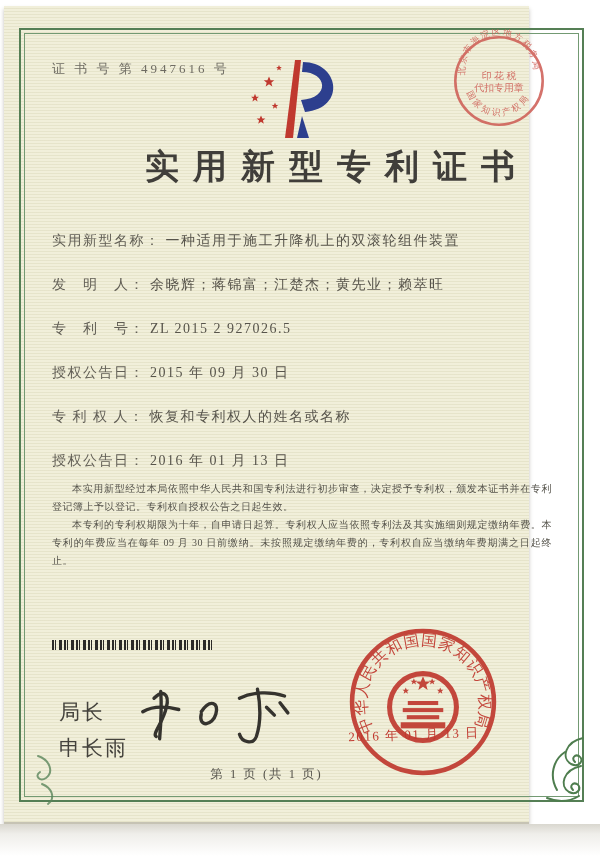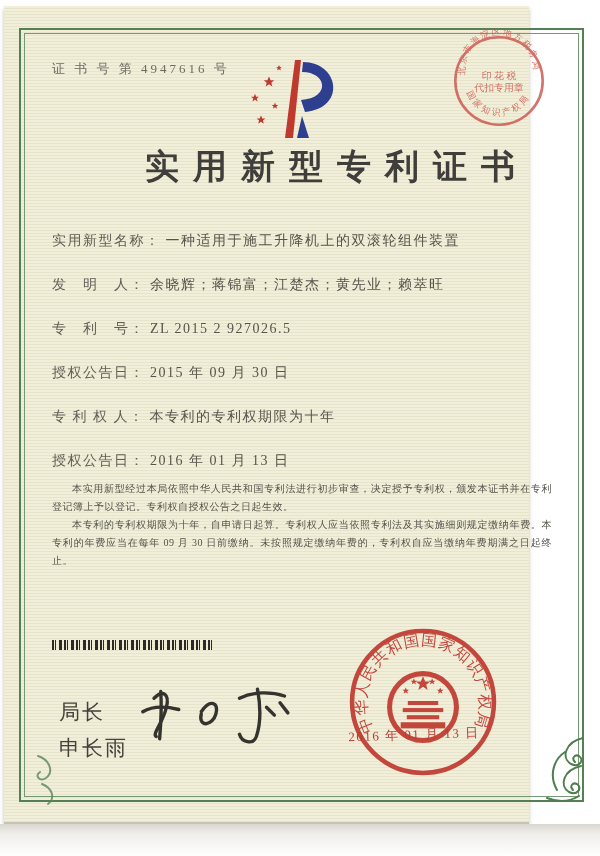--- a/index.html
+++ b/index.html
@@ -80,21 +80,21 @@
       <div class="field-row">
         <span class="f-label">专　利　号：</span>
         <span class="f-value">ZL 2015 2 927026.5</span>
       </div>
       <div class="field-row">
         <span class="f-label">授权公告日：</span>
         <span class="f-value">2015 年 09 月 30 日</span>
       </div>
       <div class="field-row">
         <span class="f-label">专 利 权 人：</span>
-        <span class="f-value">本专利的专利权期限为十年</span>
+        <span class="f-value">恢复和专利权人的姓名或名称</span>
       </div>
       <div class="field-row">
         <span class="f-label">授权公告日：</span>
         <span class="f-value">2016 年 01 月 13 日</span>
       </div>
     </div>
 
     <div class="paragraphs">
       <p>本实用新型经过本局依照中华人民共和国专利法进行初步审查，决定授予专利权，颁发本证书并在专利登记簿上予以登记。专利权自授权公告之日起生效。</p>
       <p>本专利的专利权期限为十年，自申请日起算。专利权人应当依照专利法及其实施细则规定缴纳年费。本专利的年费应当在每年 09 月 30 日前缴纳。未按照规定缴纳年费的，专利权自应当缴纳年费期满之日起终止。</p>
@@ -167,16 +167,17 @@
         <path d="M44 64 C34 70 22 70 12 66"></path>
       </g>
     </svg>
     <svg class="ornament-bl" viewBox="0 0 42 60" aria-hidden="true">
       <g fill="none" stroke="#5b865b" stroke-width="2" stroke-linecap="round">
         <path d="M6 10 C18 14 22 26 14 32 C8 36 2 30 8 26"></path>
         <path d="M10 38 C20 42 24 52 16 58"></path>
       </g>
     </svg>
 
+    <div class="footer">第 1 页 (共 1 页)</div>
   </div>
 
   <div class="scan-edge-bottom"></div>
 </div>
 
 </body></html>

